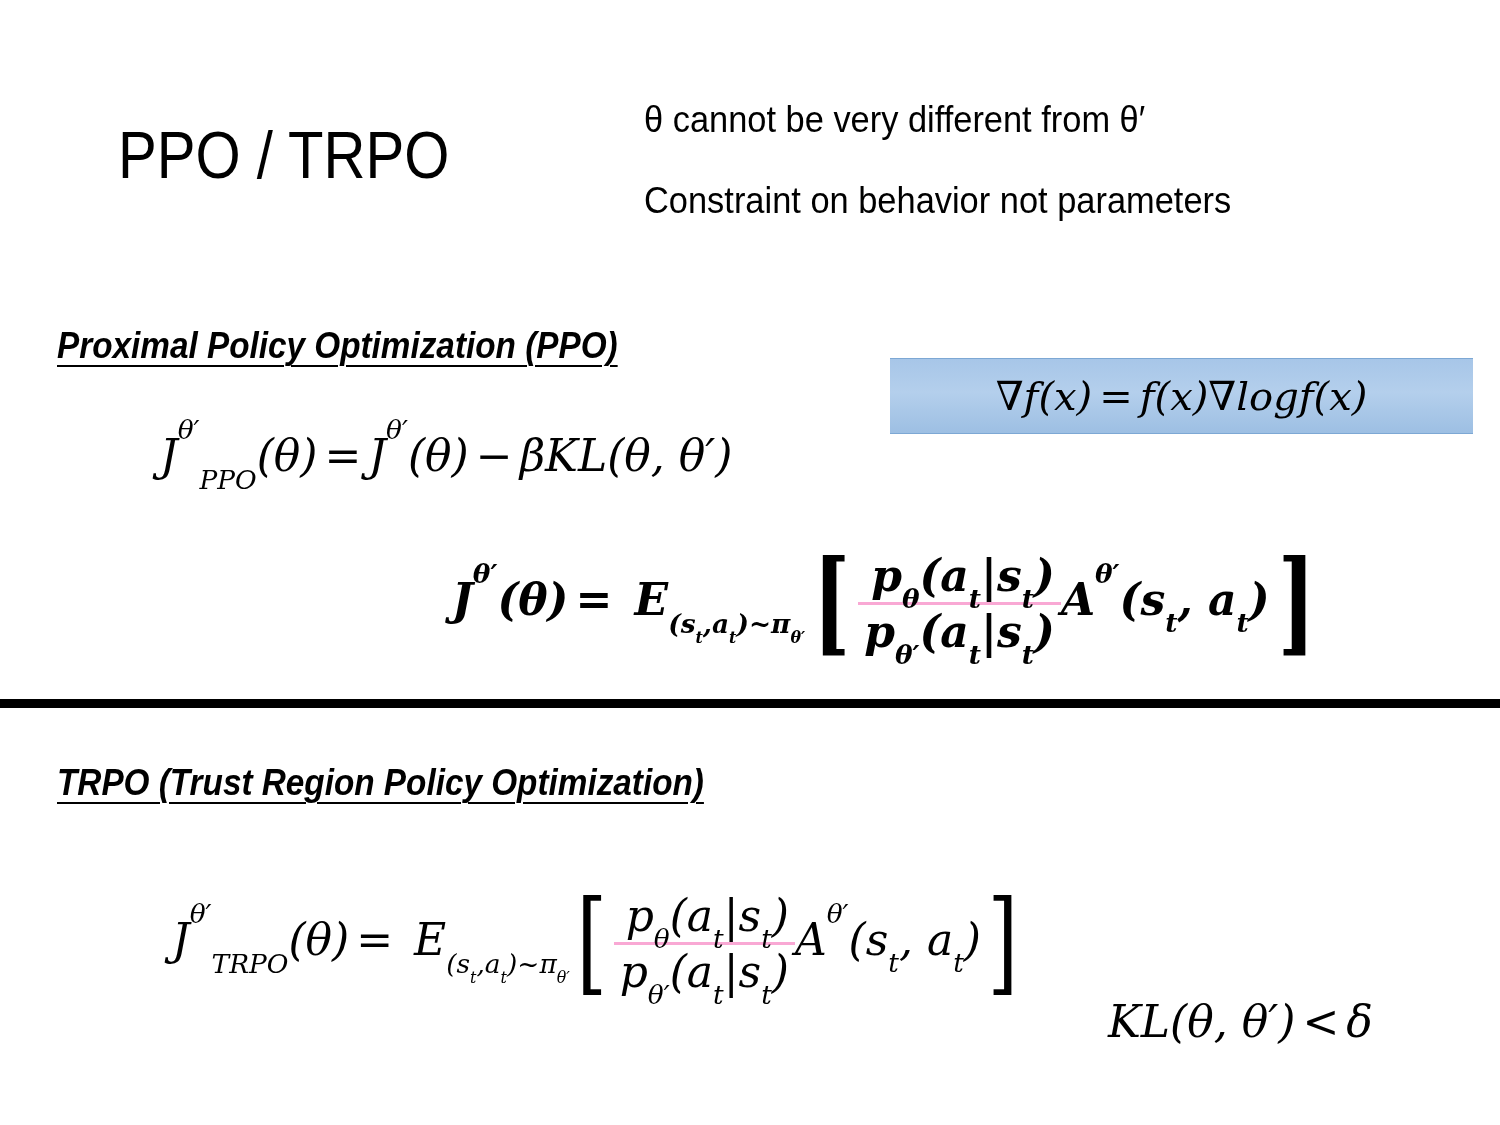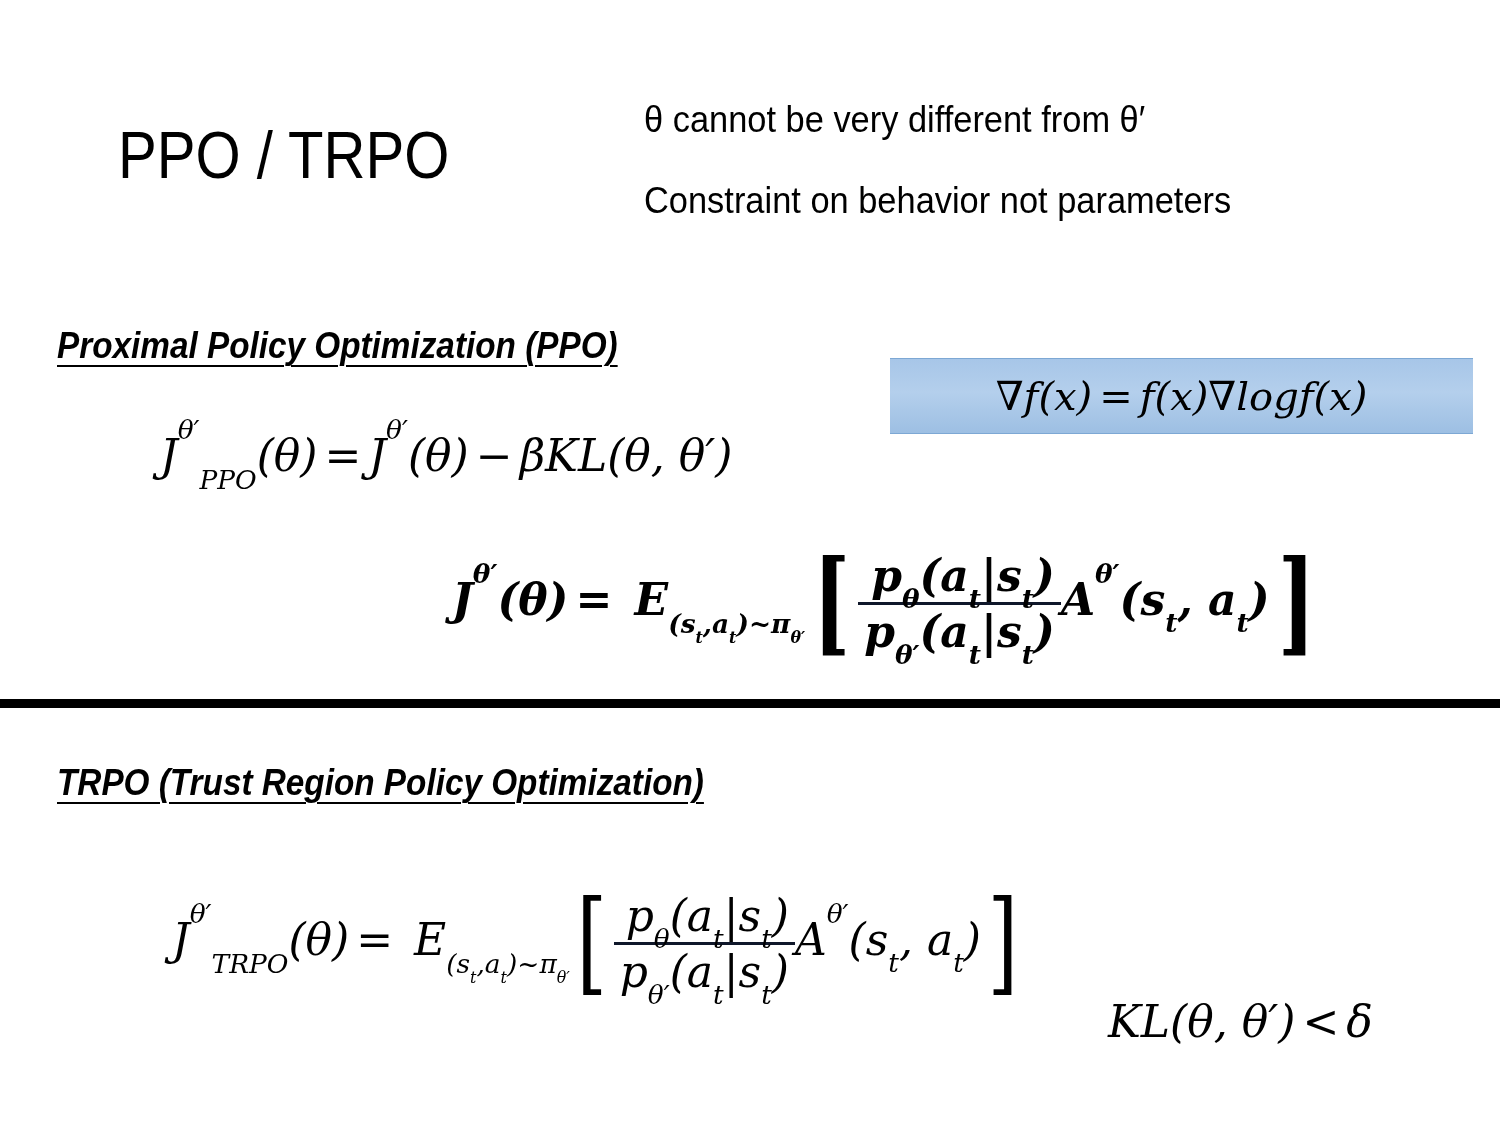--- a/index.html
+++ b/index.html
@@ -79,21 +79,21 @@
     white-space: nowrap;
   }
   .math .up { font-style: normal; }
   .mfrac {
     display: inline-block;
     vertical-align: middle;
     text-align: center;
     line-height: 1.08;
   }
   .mfrac > .num { display: block; padding: 0 6px 2px 6px; text-align: right; }
-  .mfrac > .den { display: block; border-top: 3px solid #0f172a; padding: 3px 6px 0 6px; }
+  .mfrac > .den { display: block; border-top: 3px solid #f9a8d4; padding: 3px 6px 0 6px; }
   sup.m, sub.m {
     font-size: 0.60em;
     line-height: 0;
     position: relative;
   }
   sup.m { top: -0.62em; }
   sub.m { bottom: -0.28em; }
   sub.m.deep { bottom: -0.30em; text-align: right; }
   .sub2 { font-size: 0.72em; }
   .brk {

